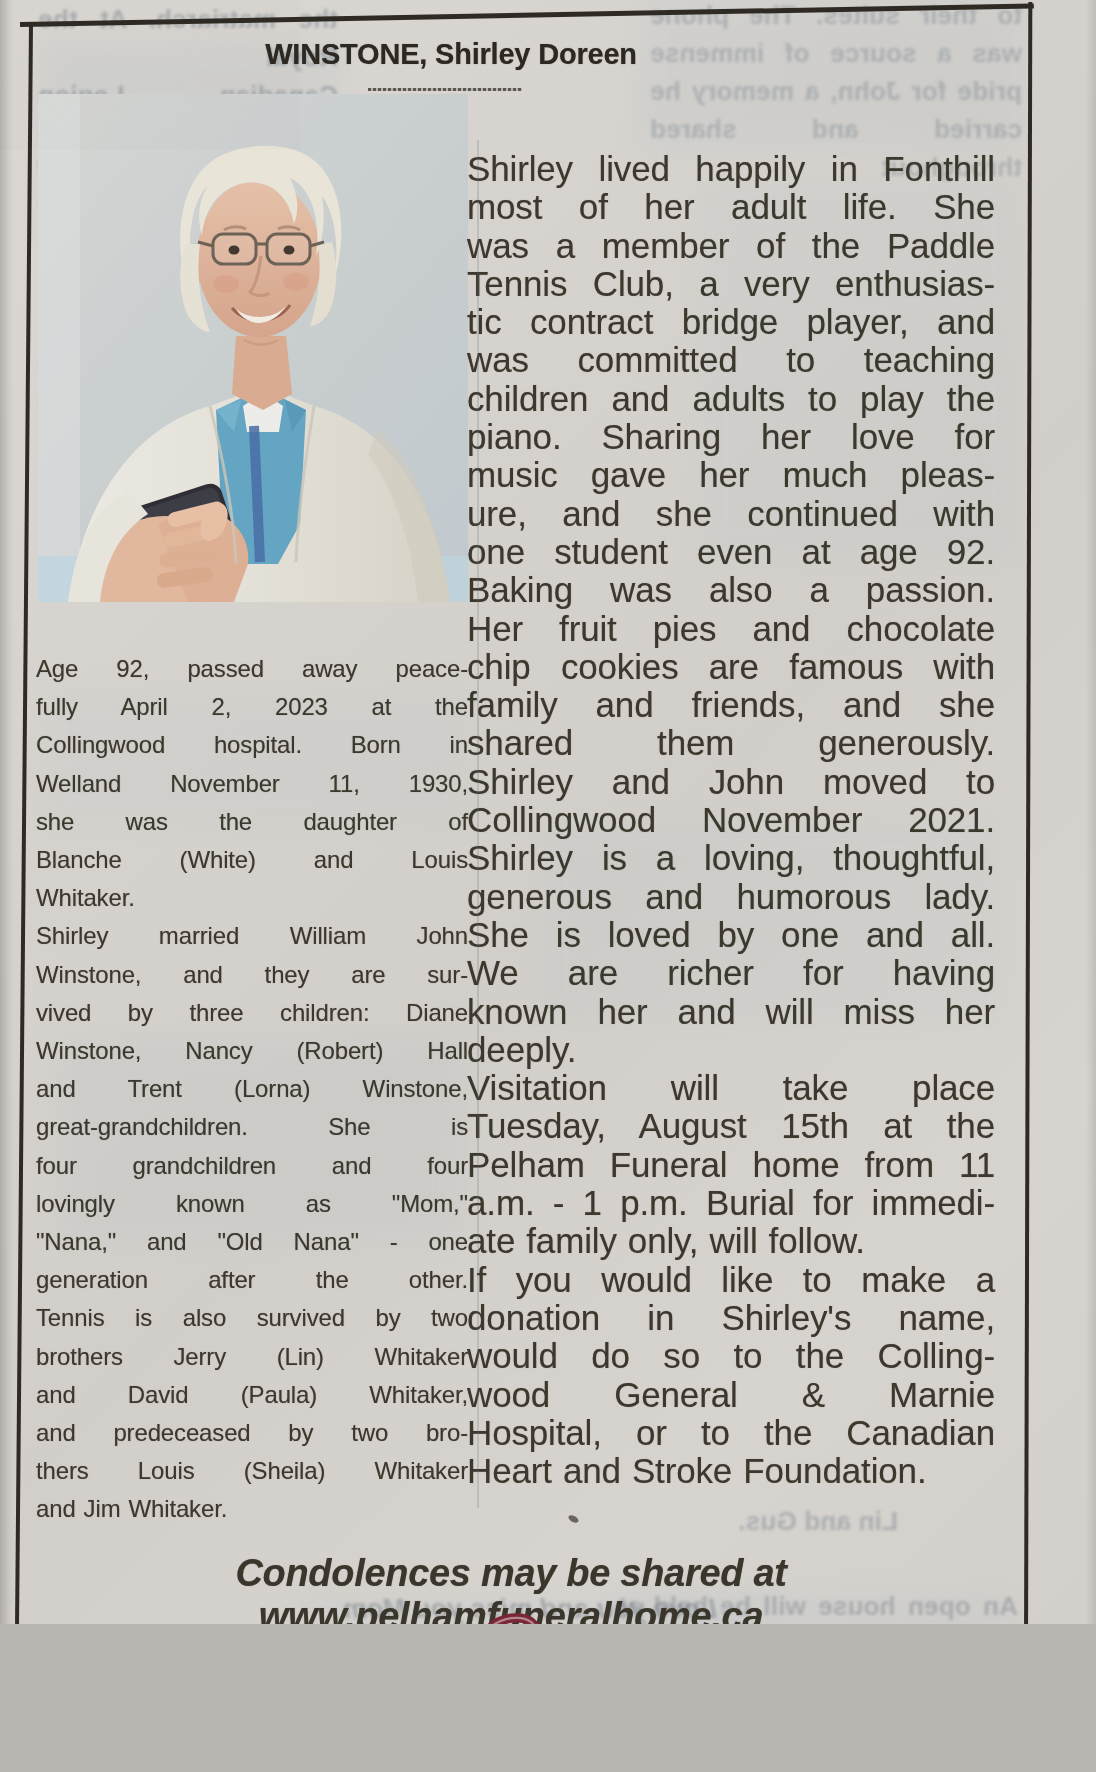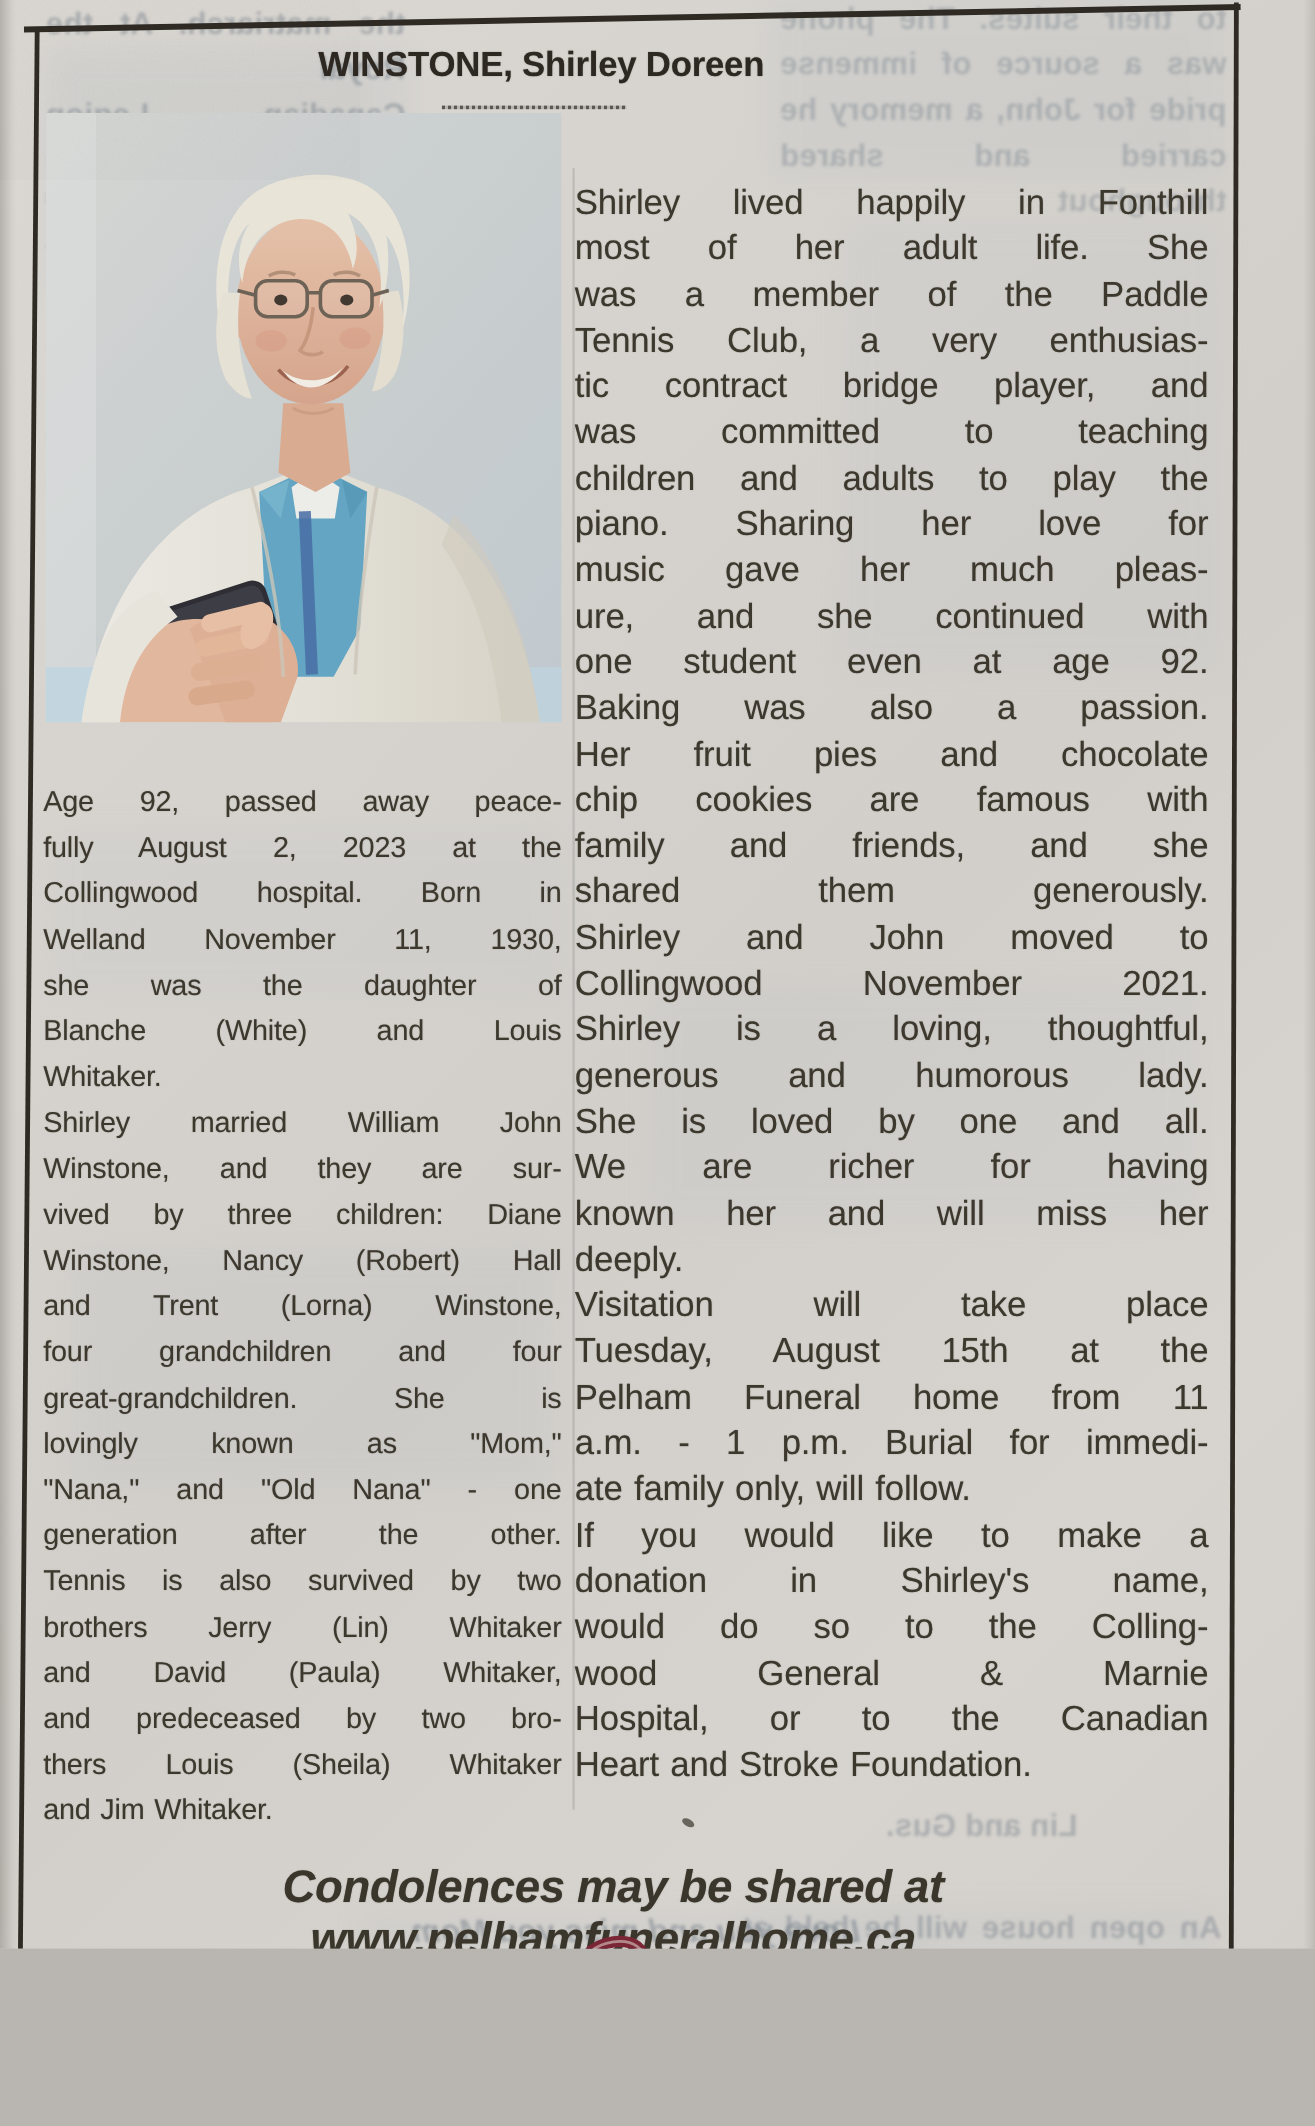--- a/index.html
+++ b/index.html
@@ -27,21 +27,21 @@
   .title-underline{
     position:absolute;left:368px;top:88px;width:154px;height:3px;opacity:.85;
     background:repeating-linear-gradient(90deg,#45403a 0 3px,rgba(69,64,58,.25) 3px 5px);
   }
 
   .photo{position:absolute;left:38px;top:94px;width:430px;height:508px;}
   .photo svg{width:100%;height:100%;display:block;filter:blur(.6px) saturate(.85) contrast(.96);}
 
   .col{position:absolute;color:#3d382e;text-shadow:0 0 1px rgba(61,56,46,.4);word-spacing:1.5px;letter-spacing:-.15px;}
   .col-left{left:36px;top:650px;width:432px;font-size:24px;line-height:38.2px;}
-  .col-right{left:479px;top:150px;width:528px;font-size:29px;line-height:38.3px;}
+  .col-right{left:467px;top:150px;width:528px;font-size:35px;line-height:38.3px;}
   .tline{text-align:justify;text-align-last:justify;white-space:normal;}
   .tline.pend{text-align-last:left;}
 
   .col-divider{position:absolute;left:477px;top:140px;width:2px;height:1368px;background:rgba(105,110,115,.22);}
 
   .condolences{
     position:absolute;left:36px;top:1552px;width:950px;text-align:center;
     font-size:38px;font-style:italic;font-weight:700;color:#3b362c;
     letter-spacing:-.3px;text-shadow:0 0 1px rgba(59,54,44,.45);
   }
@@ -175,33 +175,33 @@
       <rect x="120" y="460" width="60" height="15" rx="7.5" fill="#e7b08c" transform="rotate(-10 120 460)"></rect>
       <rect x="118" y="480" width="56" height="15" rx="7.5" fill="#e3a984" transform="rotate(-8 118 480)"></rect>
       <ellipse cx="176" cy="428" rx="12" ry="20" fill="#f0c0a0" transform="rotate(24 176 428)"></ellipse>
       <path d="M30,508 C40,440 60,410 92,398 L110,420 C80,440 66,470 62,508 Z" fill="#ece8de"></path>
       <path d="M172,312 C184,360 196,420 198,470 M276,312 C268,360 260,420 258,468" stroke="#cfc8b8" stroke-width="3" fill="none" opacity=".8"></path>
     </svg>
   </div>
 
   <div class="col col-left">
       <div class="tline">Age 92, passed away peace-</div>
-      <div class="tline">fully August 2, 2023 at the</div>
+      <div class="tline">fully April 2, 2023 at the</div>
       <div class="tline">Collingwood hospital. Born in</div>
       <div class="tline">Welland November 11, 1930,</div>
       <div class="tline">she was the daughter of</div>
       <div class="tline">Blanche (White) and Louis</div>
       <div class="tline pend">Whitaker.</div>
       <div class="tline">Shirley married William John</div>
       <div class="tline">Winstone, and they are sur-</div>
       <div class="tline">vived by three children: Diane</div>
       <div class="tline">Winstone, Nancy (Robert) Hall</div>
       <div class="tline">and Trent (Lorna) Winstone,</div>
+      <div class="tline">great-grandchildren. She is</div>
       <div class="tline">four grandchildren and four</div>
-      <div class="tline">great-grandchildren. She is</div>
       <div class="tline">lovingly known as "Mom,"</div>
       <div class="tline">"Nana," and "Old Nana" - one</div>
       <div class="tline">generation after the other.</div>
       <div class="tline">Tennis is also survived by two</div>
       <div class="tline">brothers Jerry (Lin) Whitaker</div>
       <div class="tline">and David (Paula) Whitaker,</div>
       <div class="tline">and predeceased by two bro-</div>
       <div class="tline">thers Louis (Sheila) Whitaker</div>
       <div class="tline pend">and Jim Whitaker.</div>
     </div>

